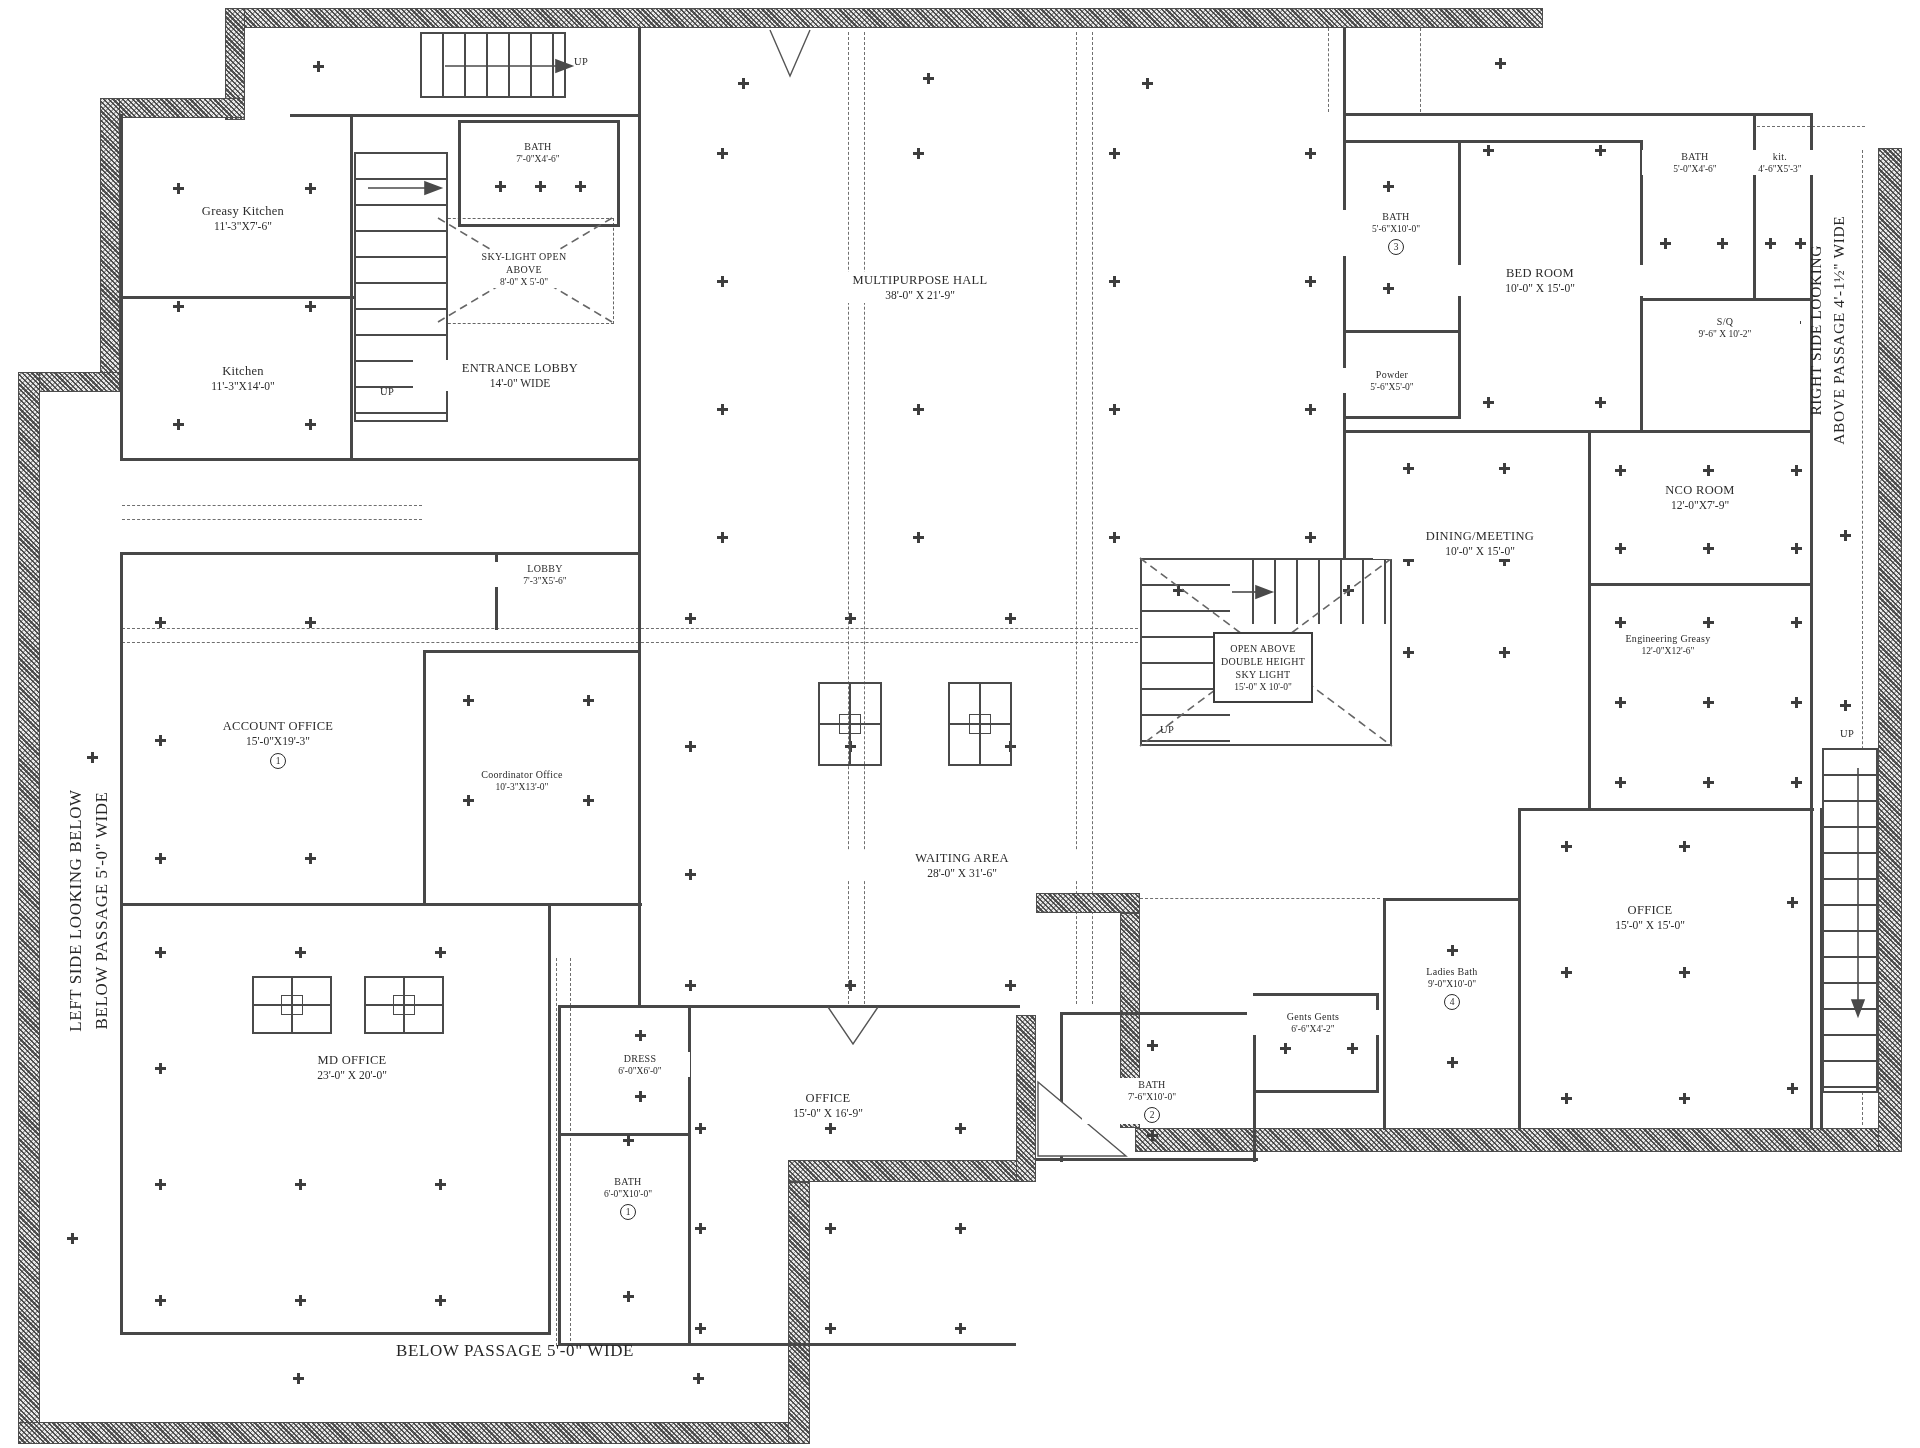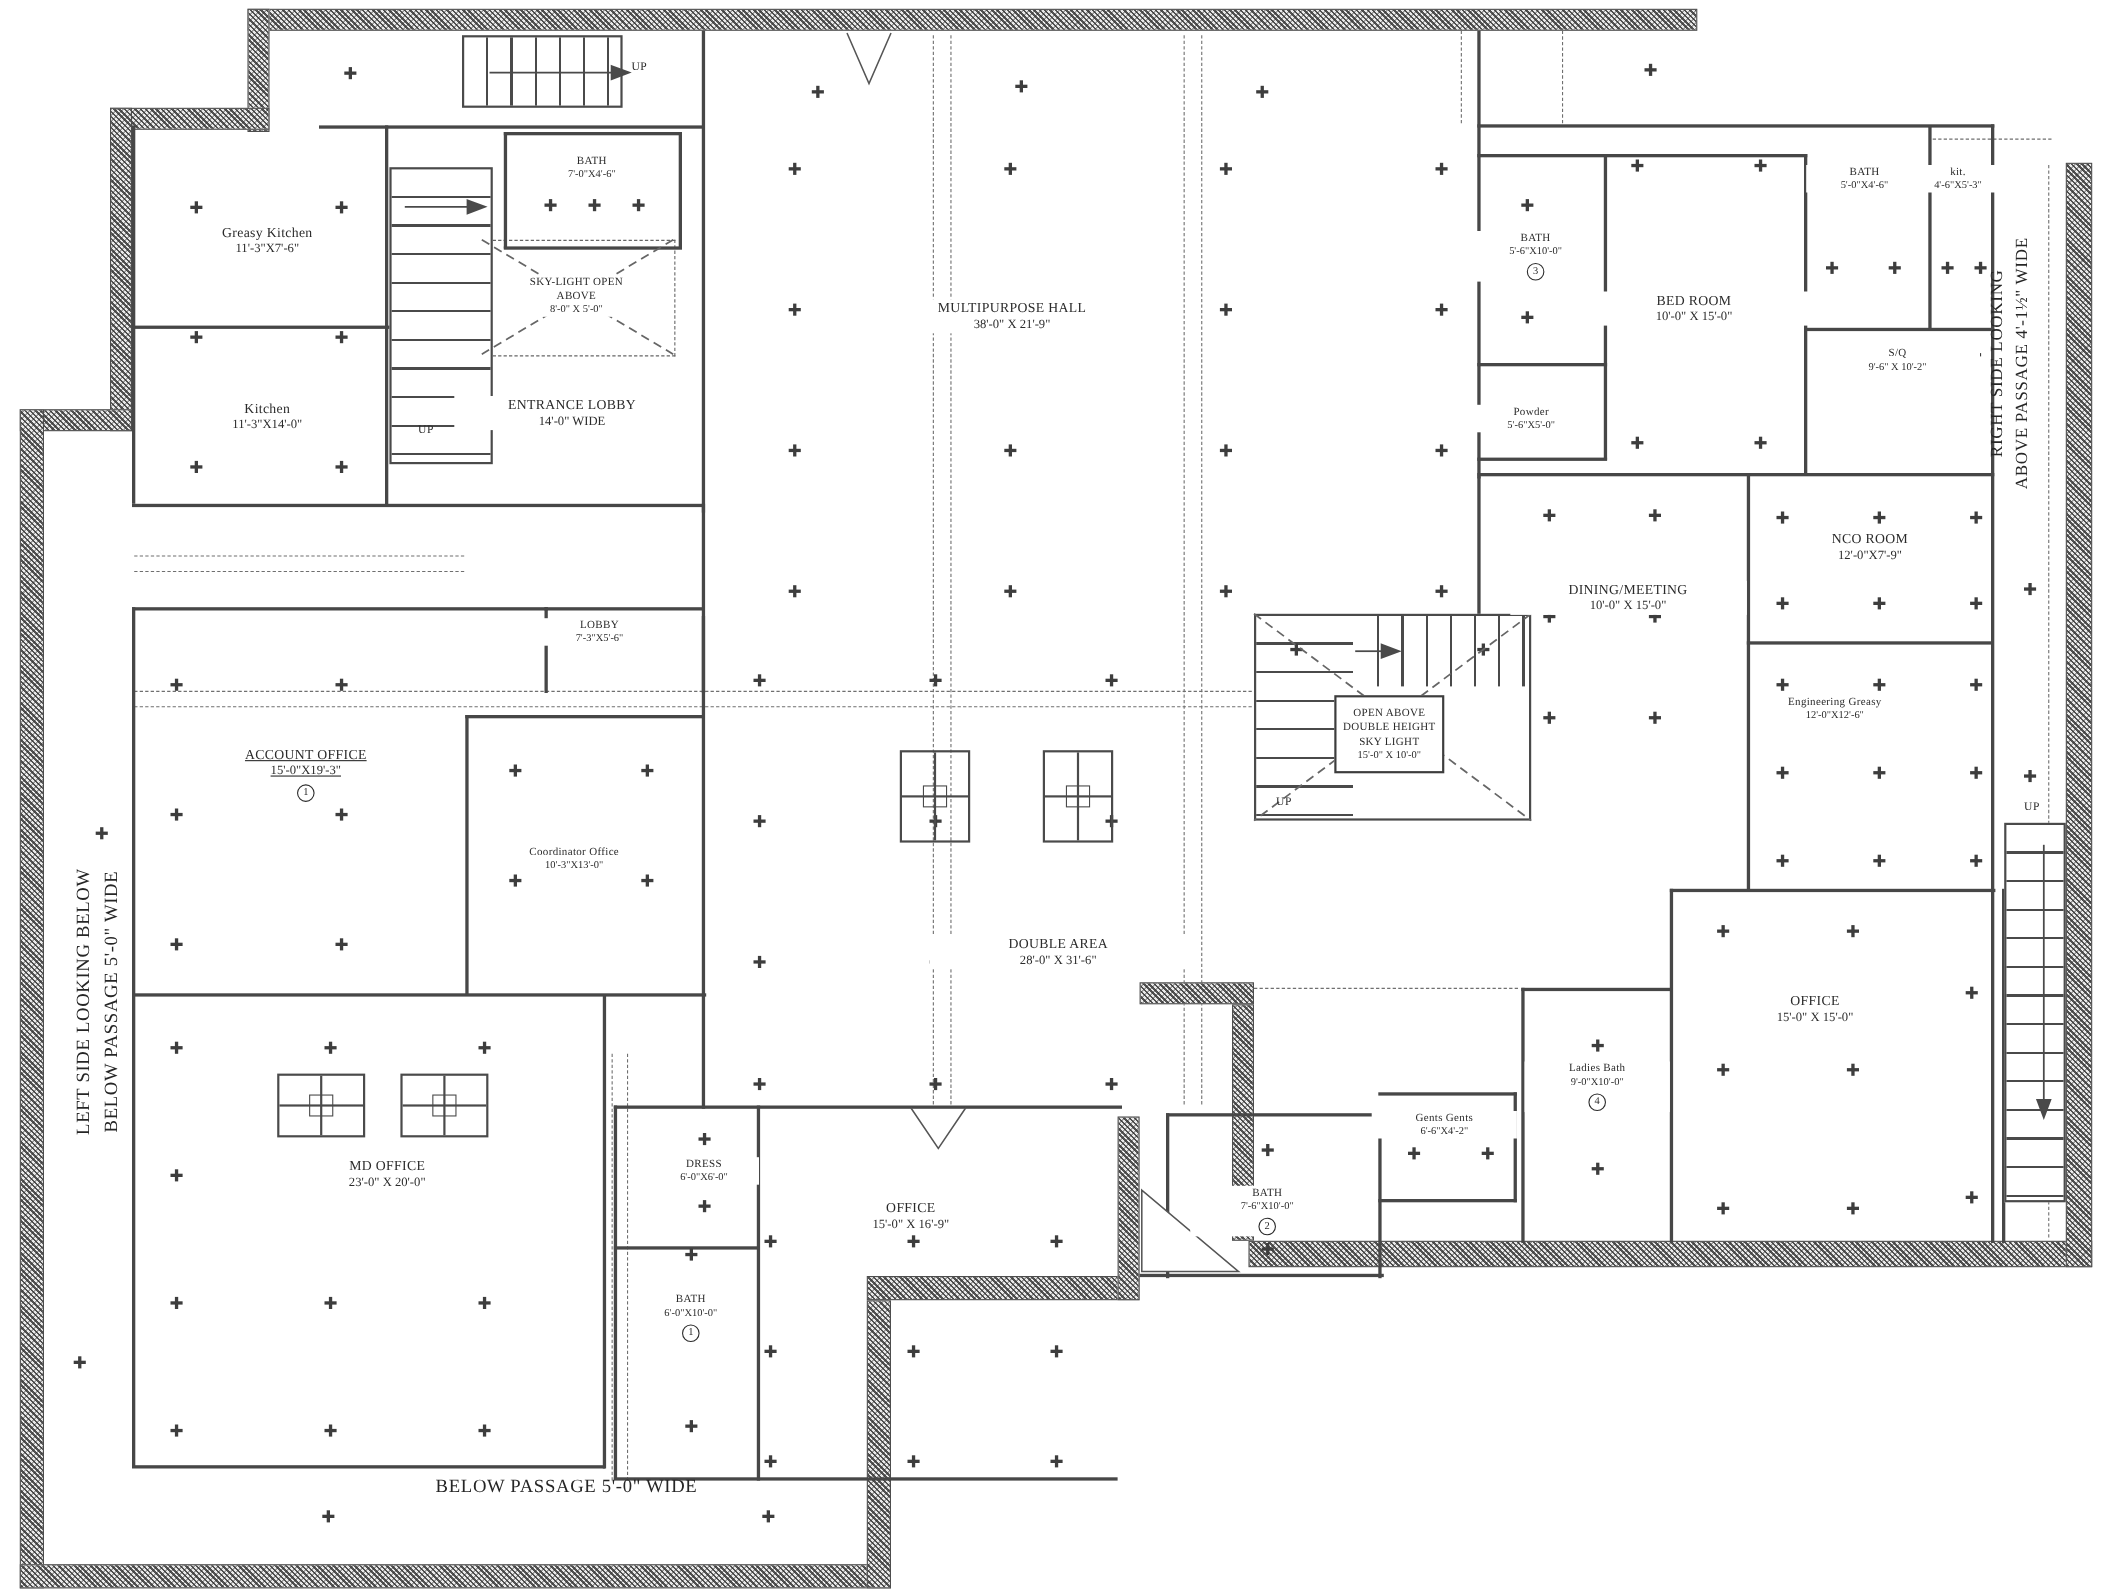--- a/index.html
+++ b/index.html
@@ -383,27 +383,27 @@
       <div class="rdims">10'-0" X 15'-0"</div>
     </div>
     <div class="rlabel sm boxed" style="left: 1213px; top: 632px; width: 100px;">
       <div class="rname">OPEN ABOVE DOUBLE HEIGHT SKY LIGHT</div>
       <div class="rdims">15'-0" X 10'-0"</div>
     </div>
     <div class="rlabel sm" style="left: 490px; top: 562px; width: 110px;">
       <div class="rname">LOBBY</div>
       <div class="rdims">7'-3"X5'-6"</div>
     </div>
-    <div class="rlabel " style="left: 195.5px; top: 678px; width: 165px; text-decoration: underline;"><div class="rname">ACCOUNT OFFICE</div><div class="rdims">15'-0"X19'-3"</div><span class="rbadge">1</span></div>
+    <div class="rlabel " style="left: 195.5px; top: 718px; width: 165px;"><div class="rname">ACCOUNT OFFICE</div><div class="rdims">15'-0"X19'-3"</div><span class="rbadge">1</span></div>
     <div class="rlabel sm" style="left: 454.5px; top: 768px; width: 135px;">
       <div class="rname">Coordinator Office</div>
       <div class="rdims">10'-3"X13'-0"</div>
     </div>
     <div class="rlabel " style="left: 844.5px; top: 850px; width: 235px;">
-      <div class="rname">DOUBLE AREA</div>
+      <div class="rname">WAITING AREA</div>
       <div class="rdims">28'-0" X 31'-6"</div>
     </div>
     <div class="rlabel " style="left: 254.5px; top: 1052px; width: 195px;">
       <div class="rname">MD OFFICE</div>
       <div class="rdims">23'-0" X 20'-0"</div>
     </div>
     <div class="rlabel sm" style="left: 590px; top: 1052px; width: 100px;">
       <div class="rname">DRESS</div>
       <div class="rdims">6'-0"X6'-0"</div>
     </div>

